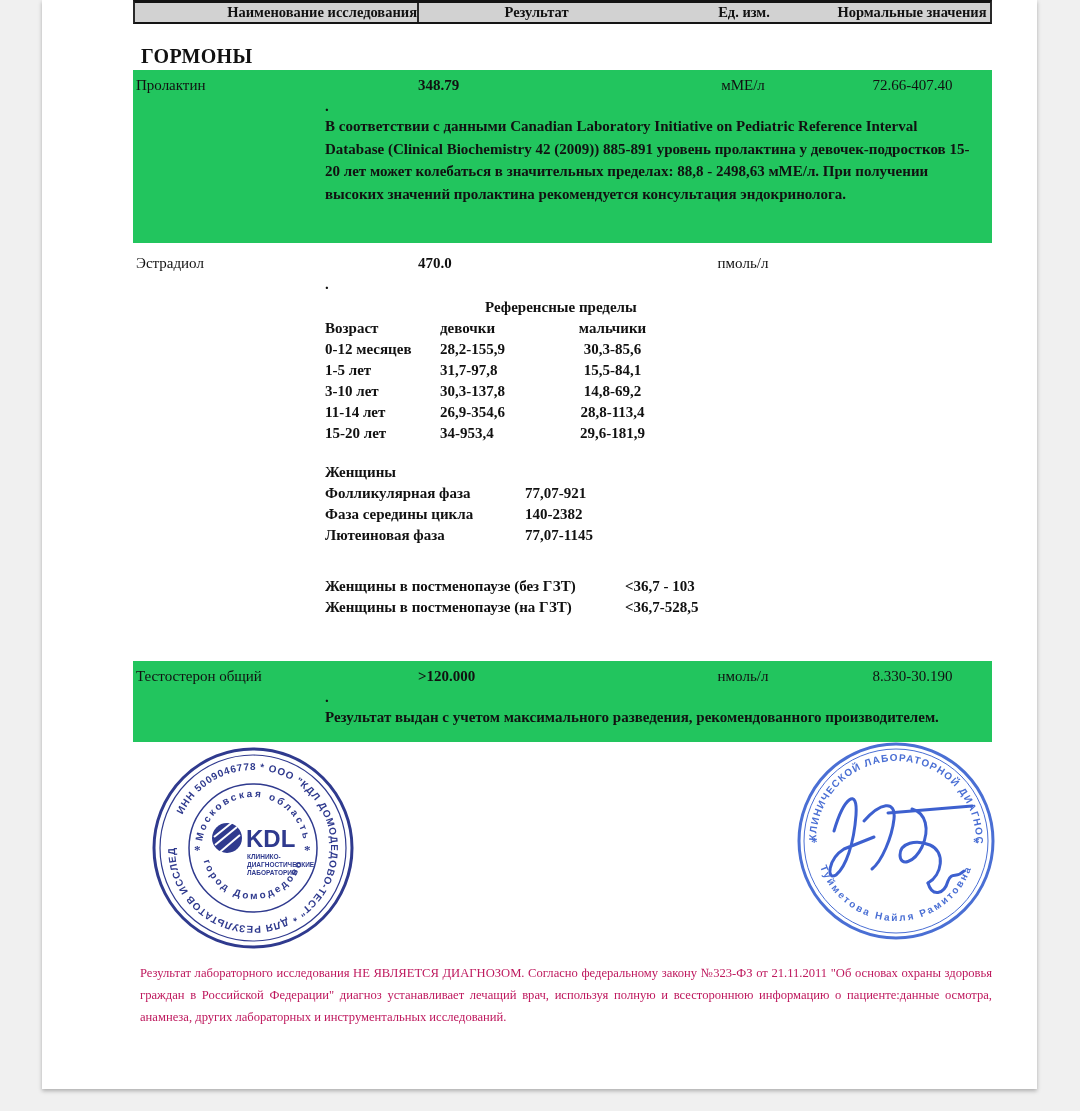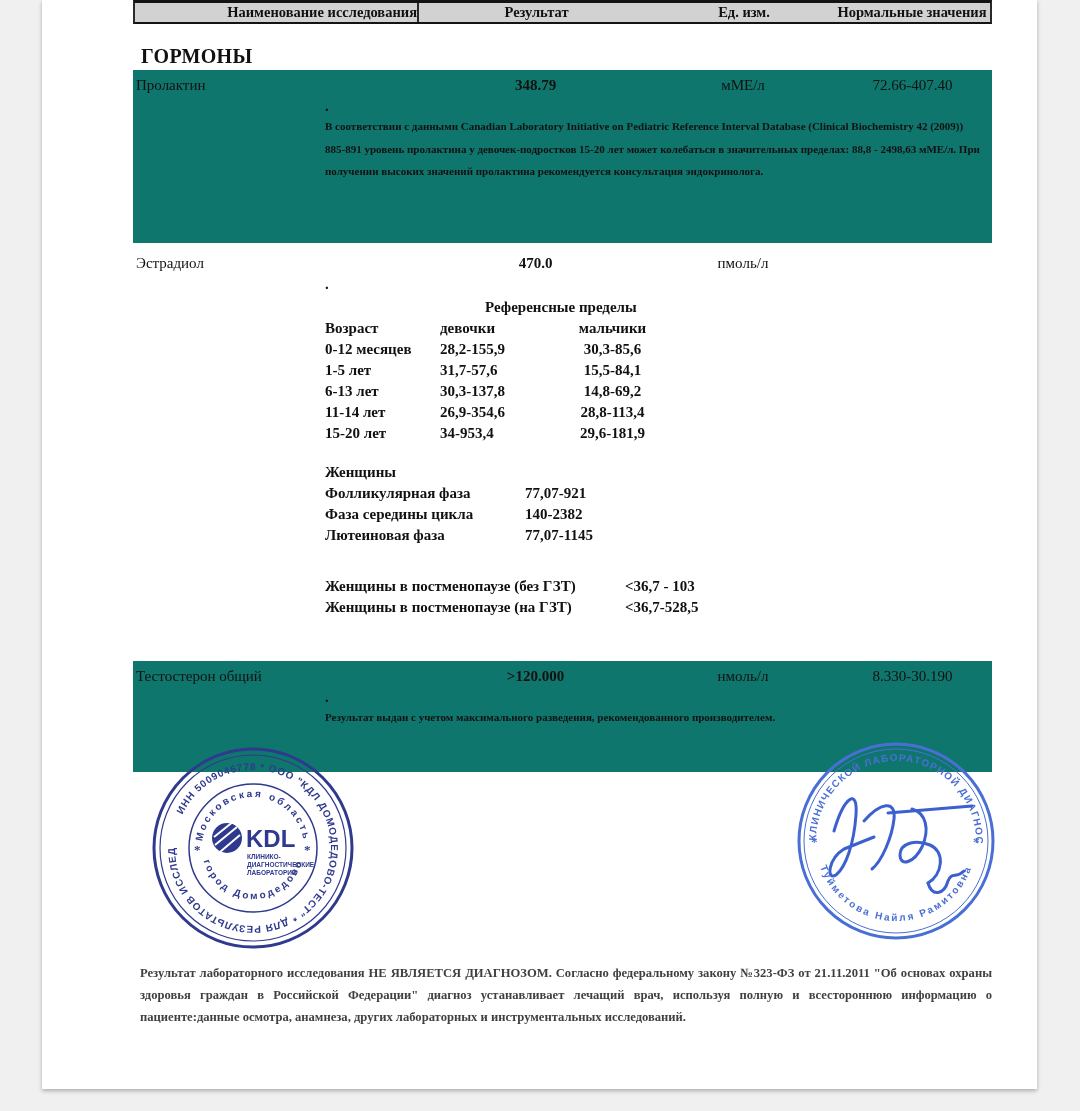--- a/index.html
+++ b/index.html
@@ -26,53 +26,53 @@
   }
   .th{text-align:center;}
   .th.c1{width:282px;border-right:2px solid #2a2a2a;align-self:stretch;line-height:19px;text-align:right;}
   .th.c2{width:235px;text-align:center;}
   .th.c3{width:180px;}
   .th.c4{flex:1;text-align:center;}
   
   .section-title{font-weight:bold;font-size:20px;margin:21px 0 2px 8px;letter-spacing:.3px;}
   
   .row-block{overflow:hidden;}
-  .row-block.shaded{background:#0f766e;}
+  .row-block.shaded{background:#22c55e;}
   .row-block.b1{height:173px;}
   .row-block.b2{height:412px;margin-top:5px;}
-  .row-block.b3{height:111px;margin-top:1px;}
+  .row-block.b3{height:81px;margin-top:1px;}
   .result-line{display:flex;padding:7px 0 5px 0;font-size:15px;}
   .cell.name{width:282px;padding-left:3px;}
-  .cell.result{width:235px;text-align:center;font-weight:bold;}
+  .cell.result{width:235px;font-weight:bold;}
   .cell.unit{width:180px;text-align:center;}
   .cell.normal{flex:1;text-align:center;}
   .comment{padding-left:192px;padding-right:12px;}
   .dot{font-weight:bold;font-size:15px;line-height:14px;}
-  .comment-text{font-weight:bold;font-size:11px;line-height:22.5px;margin:2px 0 0 0;}
+  .comment-text{font-weight:bold;font-size:15px;line-height:22.5px;margin:2px 0 0 0;}
   
   .ref{font-weight:bold;font-size:15px;line-height:21px;}
   .ref-title{margin:6px 0 0 160px;}
   .ref-head,.ref-row{display:flex;}
   .rc1{width:115px;}
   .rc2{width:115px;}
   .rc3{width:115px;text-align:center;}
   .women-title{margin-top:18px;}
   .ref-2col .lab{display:inline-block;width:200px;}
   .ref-post{margin-top:30px;}
   .ref-post .lab2{display:inline-block;width:300px;}
   .men-line{margin-top:40px;}
   .men-line .lab3{display:inline-block;width:85px;}
   
   .stamp{position:absolute;}
   .stamp-kdl{left:108px;top:745px;width:206px;height:206px;}
   .stamp-doc{left:753px;top:740px;width:202px;height:202px;}
   
   .footer{
     position:absolute;left:98px;top:962px;width:852px;
-    font-size:12.6px;line-height:22px;text-align:justify;color:#404040;font-weight:bold;
+    font-size:12.6px;line-height:22px;text-align:justify;color:#be185d;
   }
 </style>
 </head>
 <body>
 
 <div class="page">
   <div class="content">
 
     <div class="thead">
       <div class="th c1">Наименование исследования</div>
@@ -112,25 +112,25 @@
           <span class="rc3">мальчики</span>
         </div>
         <div>
             <div class="ref-row">
             <span class="rc1">0-12 месяцев</span>
             <span class="rc2">28,2-155,9</span>
             <span class="rc3">30,3-85,6</span>
           </div>
             <div class="ref-row">
             <span class="rc1">1-5 лет</span>
-            <span class="rc2">31,7-57,6</span>
+            <span class="rc2">31,7-97,8</span>
             <span class="rc3">15,5-84,1</span>
           </div>
             <div class="ref-row">
-            <span class="rc1">6-13 лет</span>
+            <span class="rc1">3-10 лет</span>
             <span class="rc2">30,3-137,8</span>
             <span class="rc3">14,8-69,2</span>
           </div>
             <div class="ref-row">
             <span class="rc1">11-14 лет</span>
             <span class="rc2">26,9-354,6</span>
             <span class="rc3">28,8-113,4</span>
           </div>
             <div class="ref-row">
             <span class="rc1">15-20 лет</span>

